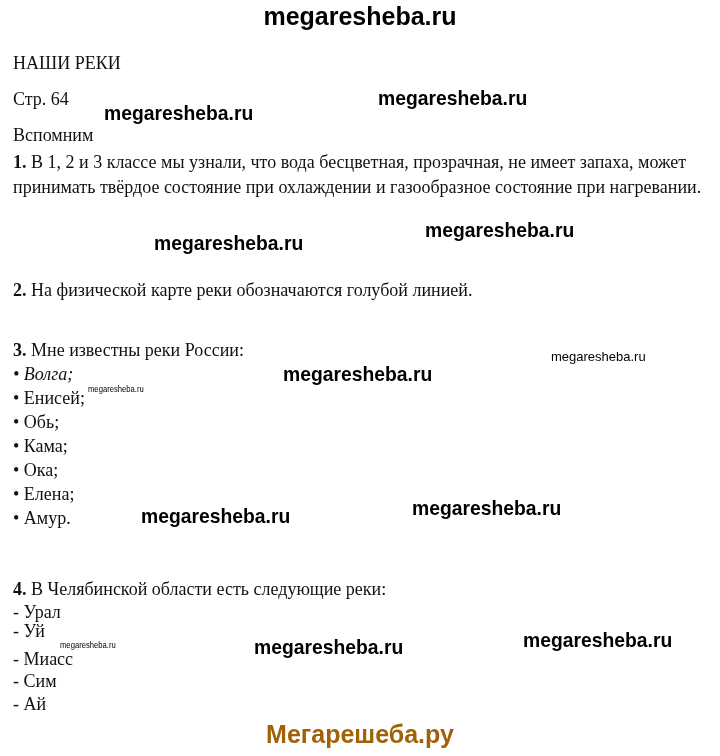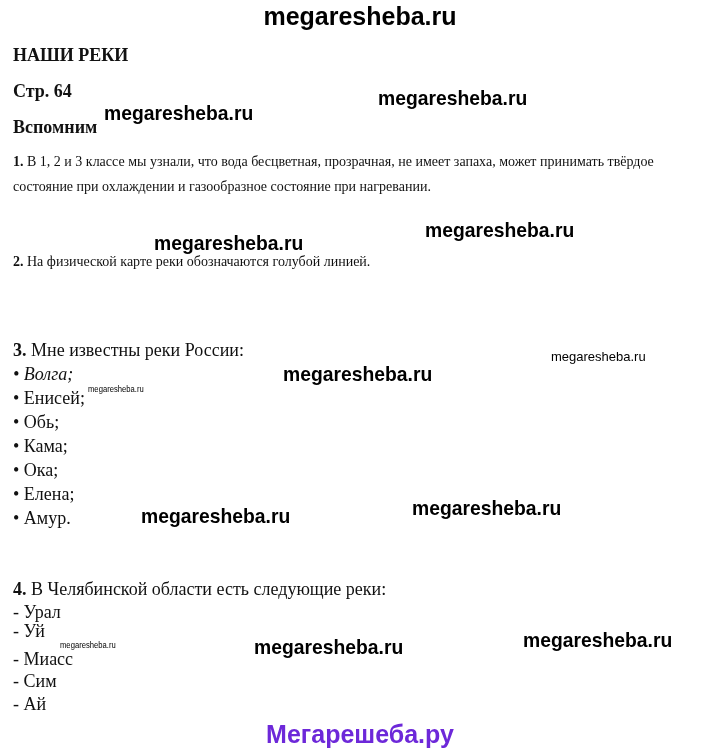--- a/index.html
+++ b/index.html
@@ -2,41 +2,41 @@
 <html><head>
 <meta charset="utf-8">
 <style>
   html, body { margin: 0; padding: 0; background: #ffffff; }
   body { width: 720px; height: 756px; position: relative; overflow: hidden; color: #111111; }
   .wm { position: absolute; font-family: "Liberation Sans", "DejaVu Sans", sans-serif; font-weight: bold; color: #000; white-space: nowrap; }
   .wm-lg { font-size: 21px; letter-spacing: 0px; transform: scaleX(0.92); transform-origin: left; }
   .wm-sm { font-weight: normal; font-size: 13px; }
   .wm-xs { font-weight: normal; font-size: 9px; transform: scaleX(0.85); transform-origin: left; }
   .header-wm { position: absolute; top: 2px; left: 0; width: 720px; text-align: center; font-family: "Liberation Sans", "DejaVu Sans", sans-serif; font-weight: bold; font-size: 25px; color: #000; }
-  .footer-wm { position: absolute; top: 720px; left: 0; width: 720px; text-align: center; font-family: "Liberation Sans", "DejaVu Sans", sans-serif; font-weight: bold; font-size: 25px; color: #6d28d9; }
+  .footer-wm { position: absolute; top: 720px; left: 0; width: 720px; text-align: center; font-family: "Liberation Sans", "DejaVu Sans", sans-serif; font-weight: bold; font-size: 25px; color: #a16207; }
   .t { position: absolute; left: 13px; font-family: "Liberation Serif", "DejaVu Serif", serif; font-size: 18px; line-height: 23px; color: #111; white-space: nowrap; }
-  .h { font-weight: bold; }
+  .h { font-weight: normal; margin-top: 8px; }
   .num { font-weight: bold; }
-  .para { position: absolute; left: 13px; width: 700px; font-family: "Liberation Serif", "DejaVu Serif", serif; font-size: 14px; line-height: 24.5px; color: #111; }
+  .para { position: absolute; left: 13px; width: 700px; font-family: "Liberation Serif", "DejaVu Serif", serif; font-size: 18px; line-height: 24.5px; color: #111; }
 </style>
 </head>
 <body>
 
 <div class="header-wm">megaresheba.ru</div>
 
 <div class="t h" style="top:44px;">НАШИ РЕКИ</div>
 <div class="t h" style="top:80px;">Стр. 64</div>
 <div class="t h" style="top:116px;">Вспомним</div>
 
 <div class="para" style="top:150px;">
   <span class="num">1.</span>
   <span>В 1, 2 и 3 классе мы узнали, что вода бесцветная, прозрачная, не имеет запаха, может принимать твёрдое состояние при охлаждении и газообразное состояние при нагревании.</span>
 </div>
 
-<div class="para" style="top:250px;">
+<div class="para" style="top:278px;">
   <span class="num">2.</span>
   <span>На физической карте реки обозначаются голубой линией.</span>
 </div>
 
 <div class="t" style="top:339px;text-align:center;">
   <span class="num">3.</span>
   <span>Мне известны реки России:</span>
 </div>
 <div class="t" style="top:363px;font-style:italic;">• Волга;</div>
 <div class="t" style="top:387px;">• Енисей;</div>

